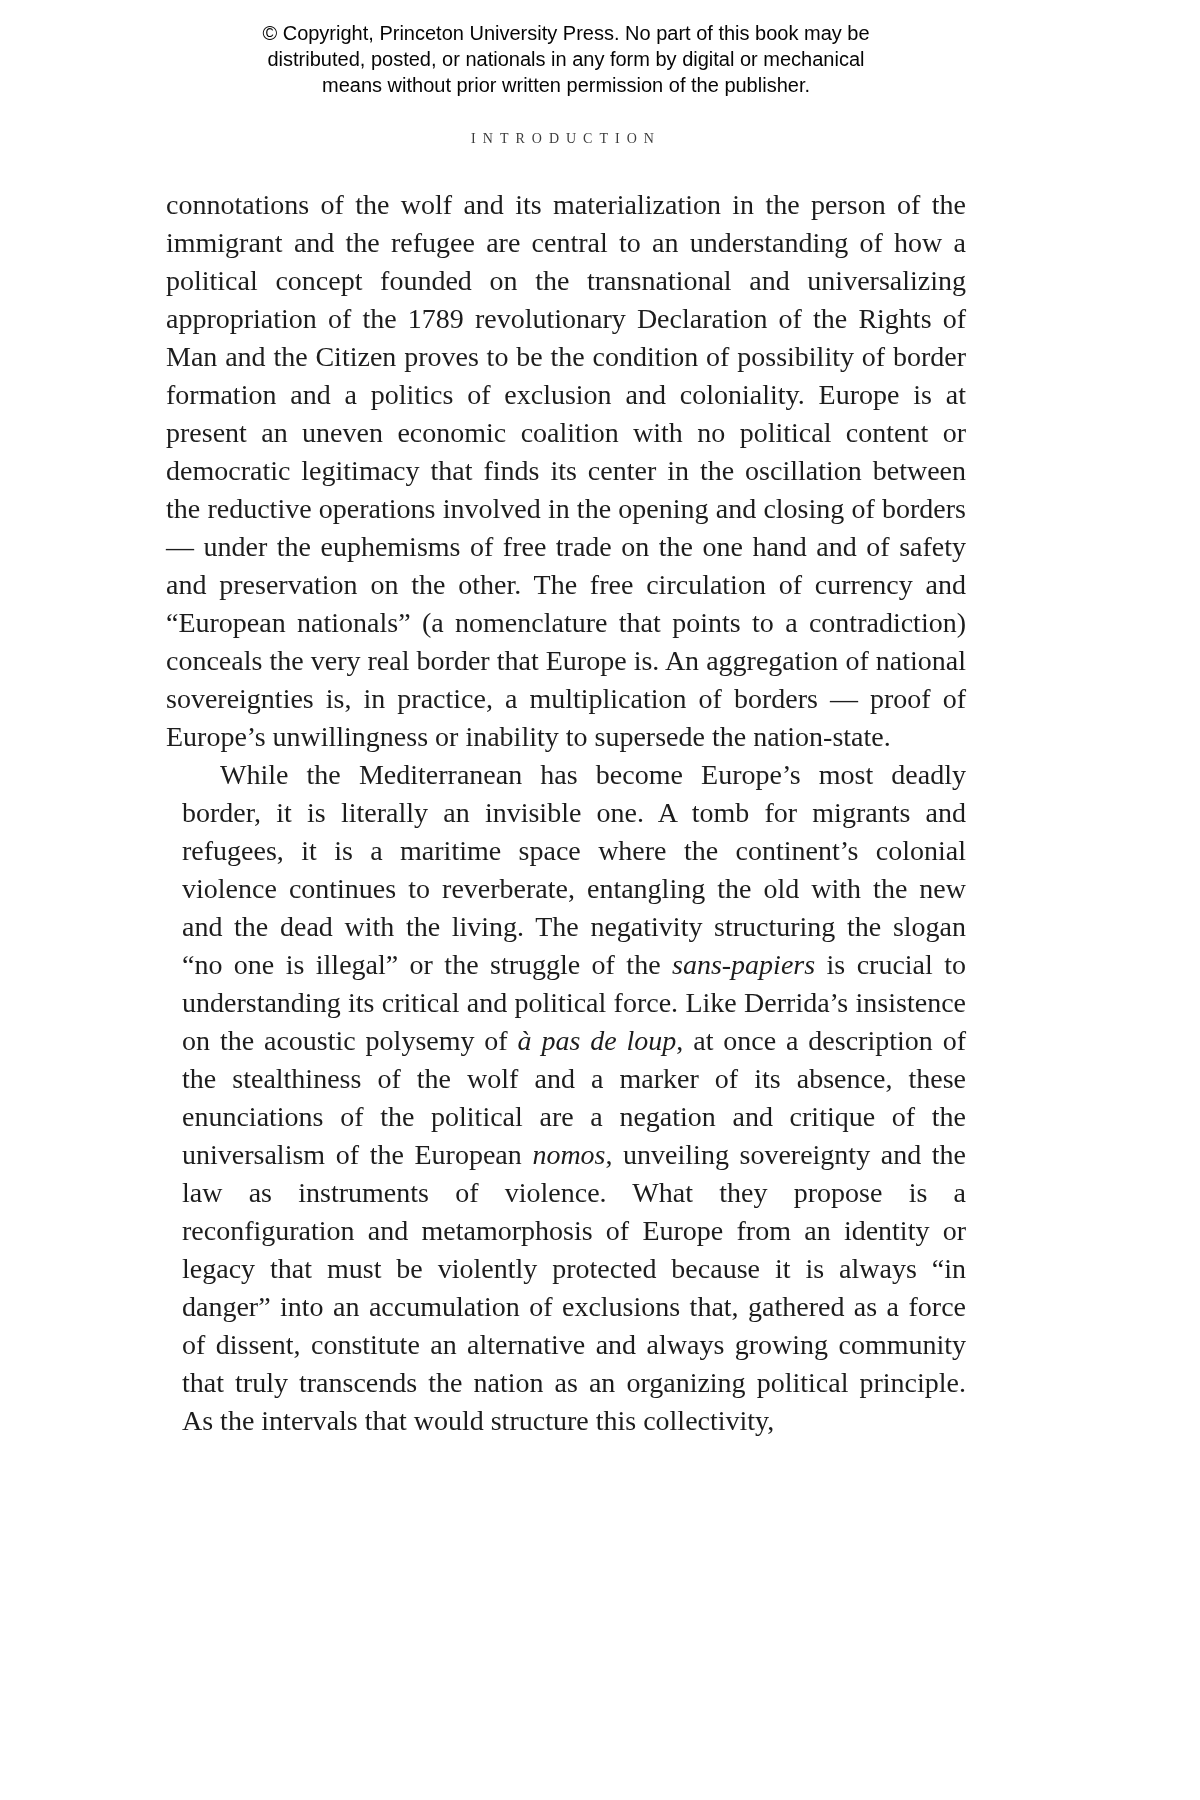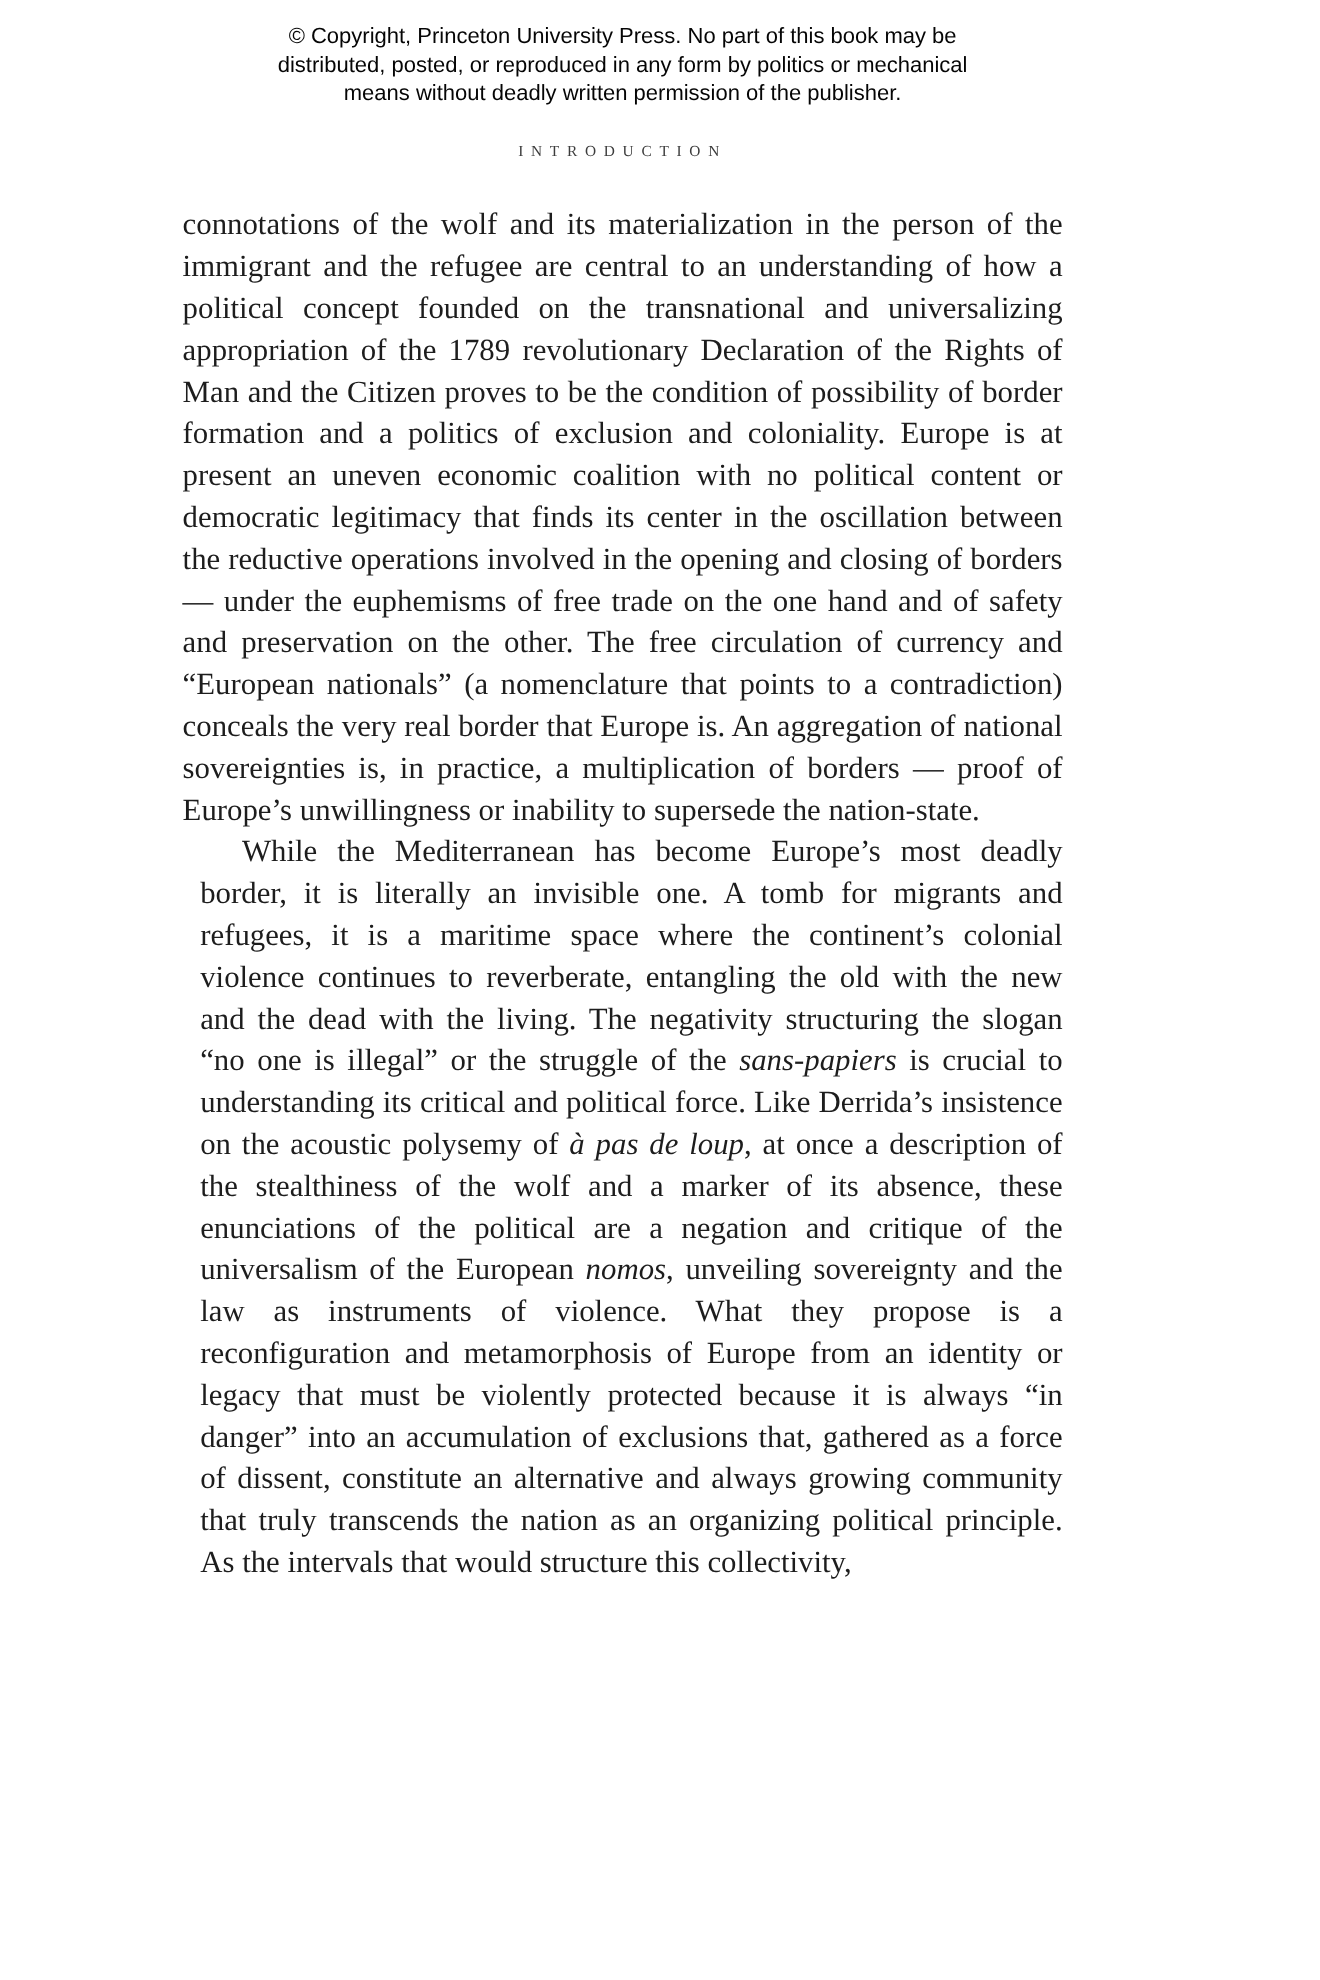--- a/index.html
+++ b/index.html
@@ -81,22 +81,22 @@
     color: #050505;
   }
 </style>
 </head>
 <body>
 
 <div class="page">
 
   <div class="copyright">
     <div>© Copyright, Princeton University Press. No part of this book may be</div>
-    <div>distributed, posted, or reproduced in any form by politics or mechanical</div>
-    <div>means without deadly written permission of the publisher.</div>
+    <div>distributed, posted, or nationals in any form by digital or mechanical</div>
+    <div>means without prior written permission of the publisher.</div>
   </div>
 
   <div class="running-head">INTRODUCTION</div>
 
   <div class="body-text" id="body-text">
       <p><span>connotations of the wolf and its materialization in the person of the immigrant and the refugee are central to an understanding of how a political concept founded on the transnational and universalizing appropriation of the 1789 revolutionary Declaration of the Rights of Man and the Citizen proves to be the condition of possibility of border formation and a politics of exclusion and coloniality. Europe is at present an uneven economic coalition with no political content or democratic legitimacy that finds its center in the oscillation between the reductive operations involved in the opening and closing of borders — under the euphemisms of free trade on the one hand and of safety and preservation on the other. The free circulation of currency and “European nationals” (a nomenclature that points to a contradiction) conceals the very real border that Europe is. An aggregation of national sovereignties is, in practice, a multiplication of borders — proof of Europe’s unwillingness or inability to supersede the nation-state.</span></p>
       <p><span>While the Mediterranean has become Europe’s most deadly border, it is literally an invisible one. A tomb for migrants and refugees, it is a maritime space where the continent’s colonial violence continues to reverberate, entangling the old with the new and the dead with the living. The negativity structuring the slogan “no one is illegal” or the struggle of the </span><span class="it">sans-papiers</span><span> is crucial to understanding its critical and political force. Like Derrida’s insistence on the acoustic polysemy of </span><span class="it">à pas de loup</span><span>, at once a description of the stealthiness of the wolf and a marker of its absence, these enunciations of the political are a negation and critique of the universalism of the European </span><span class="it">nomos</span><span>, unveiling sovereignty and the law as instruments of violence. What they propose is a reconfiguration and metamorphosis of Europe from an identity or legacy that must be violently protected because it is always “in danger” into an accumulation of exclusions that, gathered as a force of dissent, constitute an alternative and always growing community that truly transcends the nation as an organizing political principle. As the intervals that would structure this collectivity,</span></p>
     </div>
 
   <div class="page-number">15</div>

